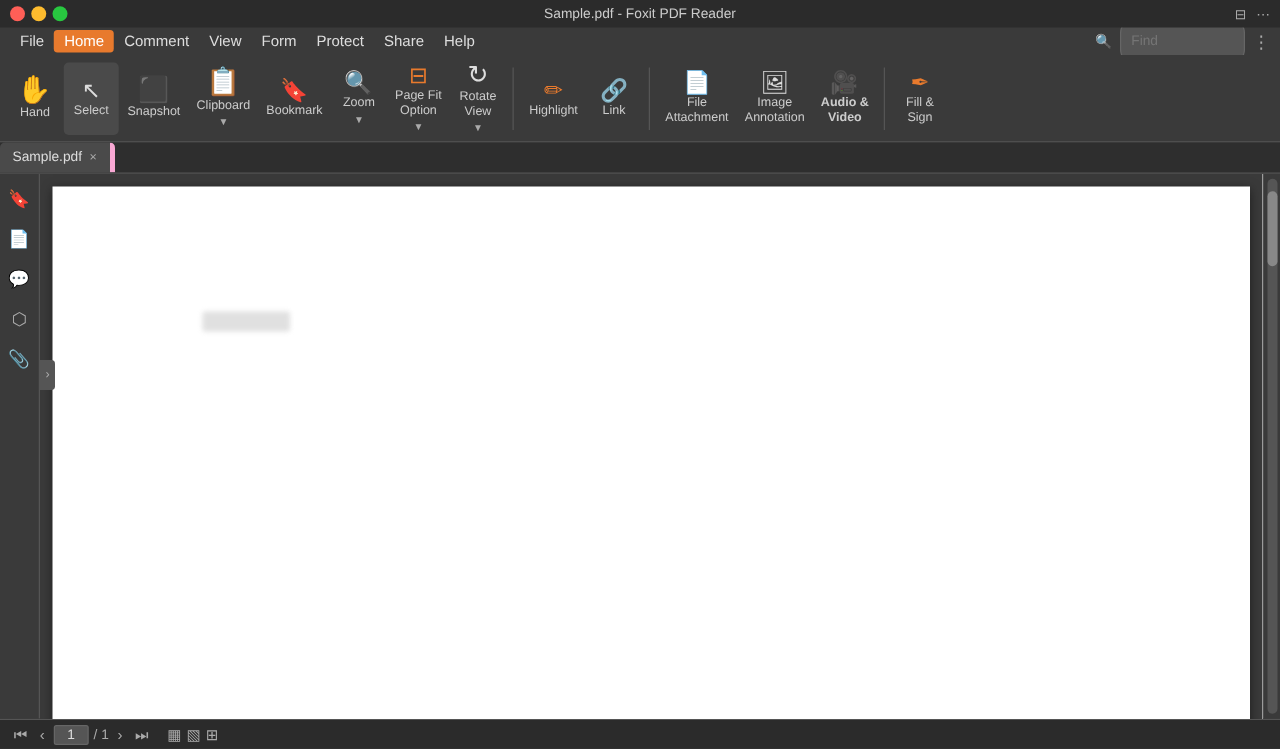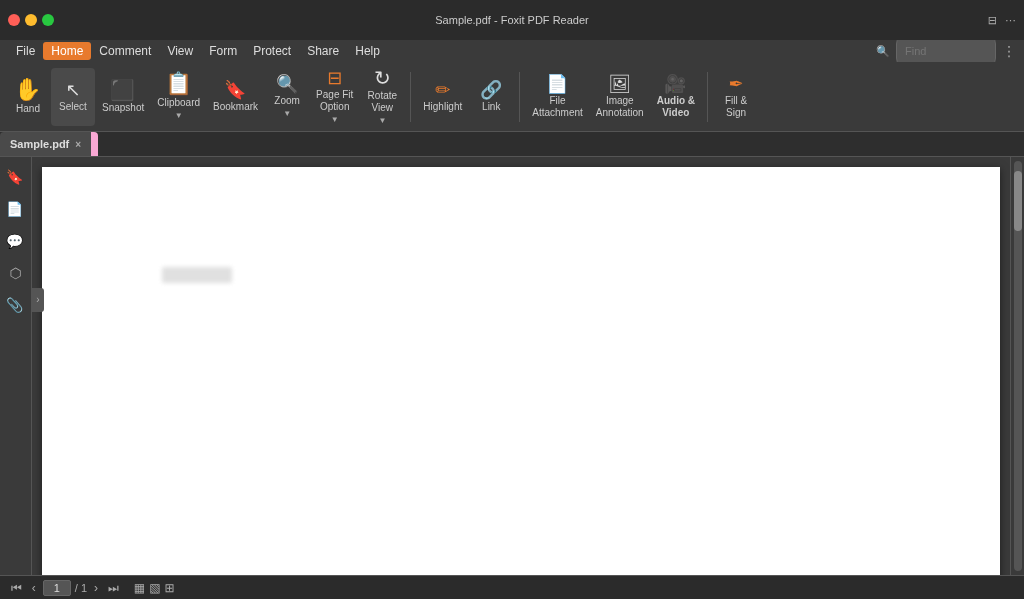--- a/index.html
+++ b/index.html
@@ -9,21 +9,21 @@
       width: 1024px;
       height: 599px;
       overflow: hidden;
       display: flex;
       flex-direction: column;
     }
 
     
     .title-bar {
       background: #2b2b2b;
-      height: 40px;
+      height: 22px;
       display: flex;
       align-items: center;
       justify-content: center;
       position: relative;
       flex-shrink: 0;
     }
     .title-bar-title {
       color: #ccc;
       font-size: 11px;
     }
@@ -158,24 +158,23 @@
       border-bottom: 1px solid #555;
     }
     .tab {
       display: flex;
       align-items: center;
       padding: 0 10px;
       background: #4a4a4a;
       color: #ddd;
       font-size: 11px;
       gap: 6px;
-      border-right: 7px solid #f9a8d4;
+      border-right: 4px solid #f9a8d4;
       border-top-left-radius: 4px;
       border-top-right-radius: 4px;
-      font-weight: bold;
     }
     .tab-close {
       color: #aaa;
       font-size: 10px;
       cursor: pointer;
     }
 
     
     .main-layout {
       display: flex;

